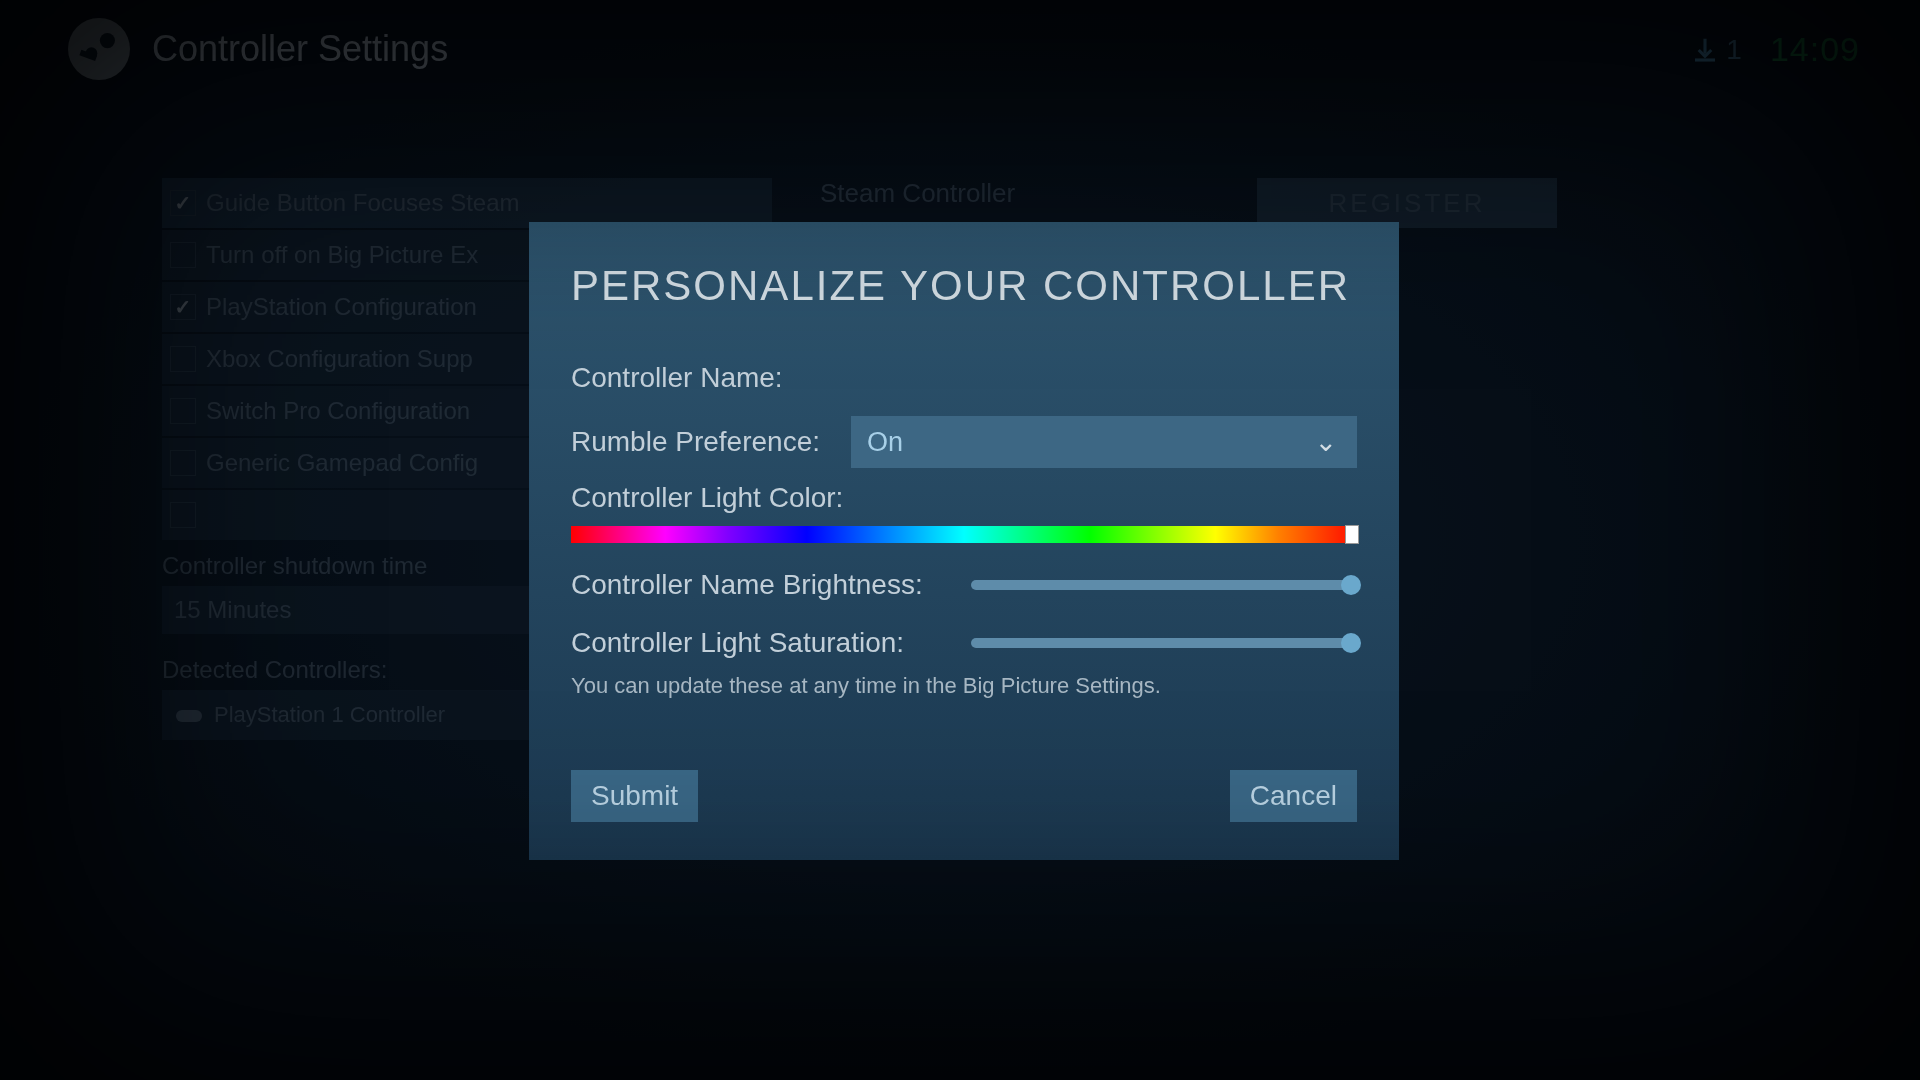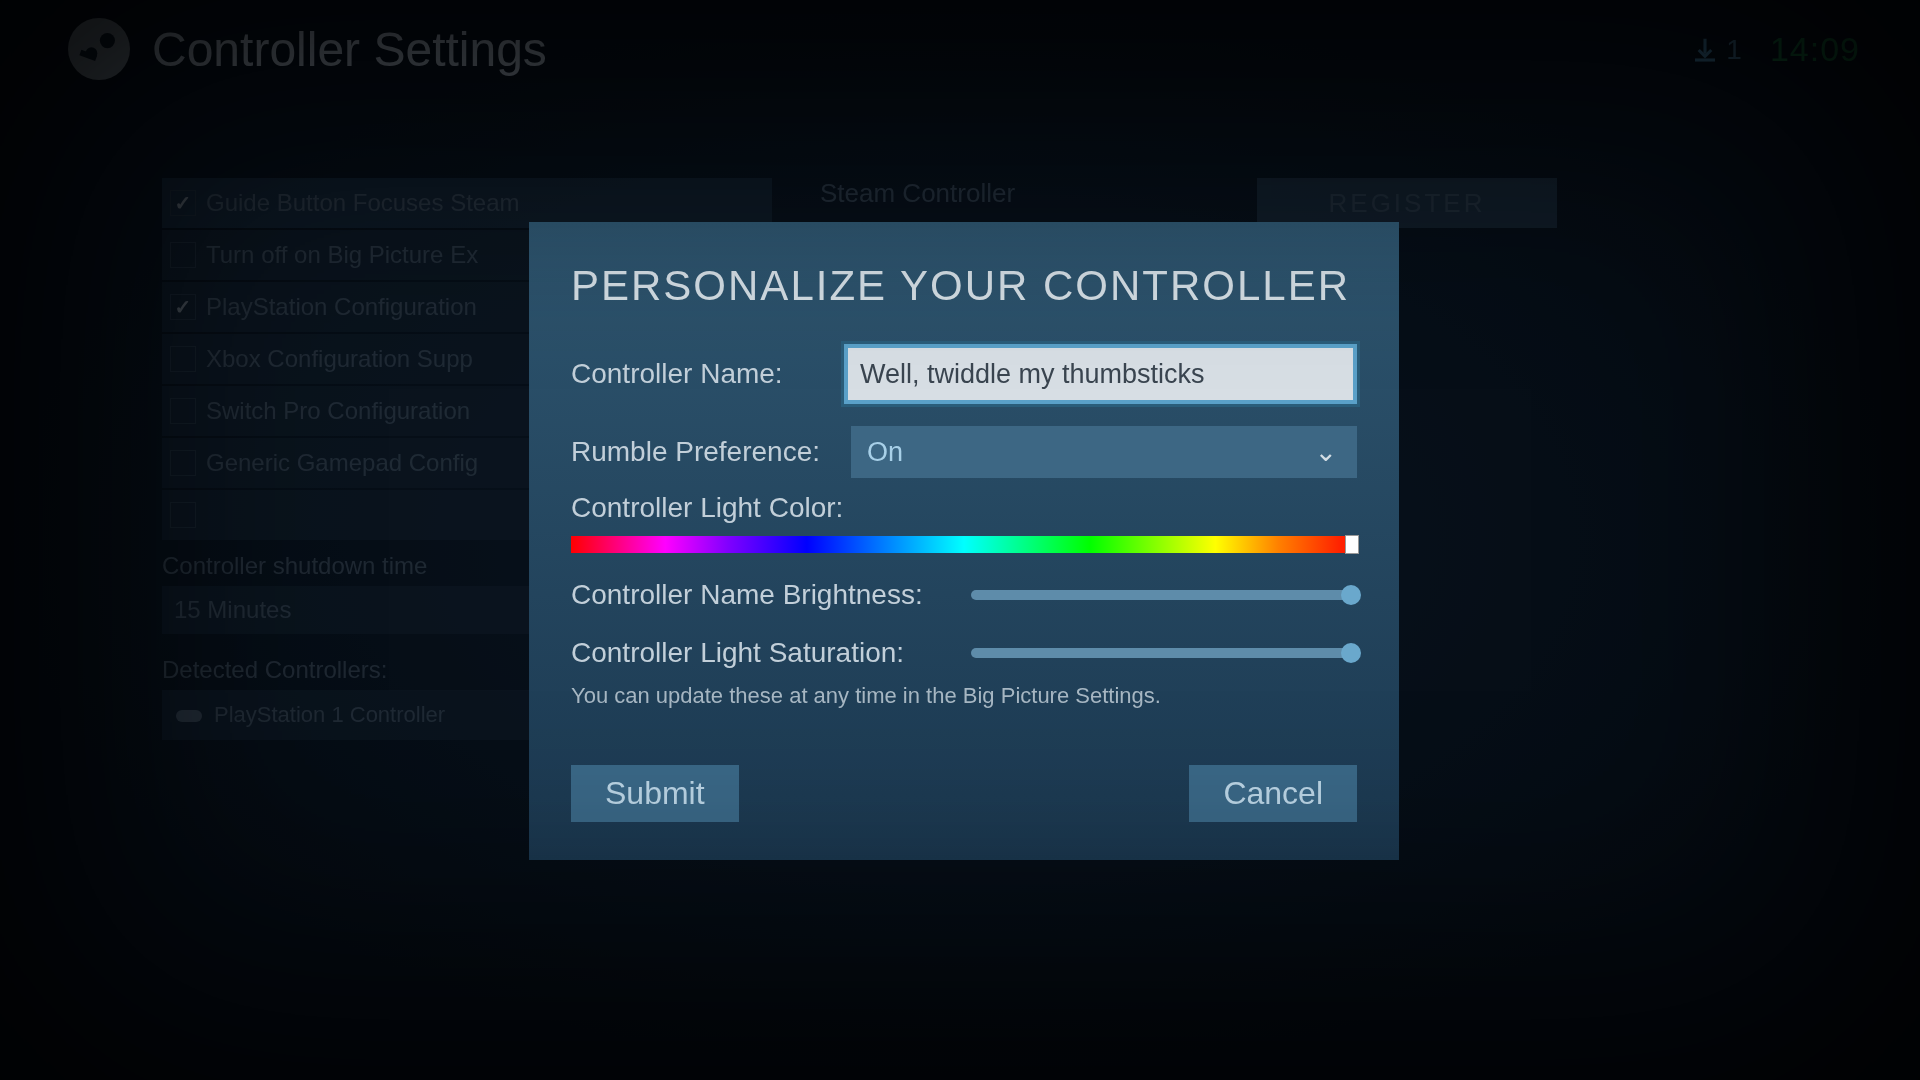--- a/index.html
+++ b/index.html
@@ -16,21 +16,21 @@
     top: 18px; left: 68px;
     display: flex; align-items: center; gap: 22px;
   }
   .steam-logo {
     width: 62px; height: 62px; border-radius: 50%;
     background: #8b949c;
     display: flex; align-items: center; justify-content: center;
   }
   .steam-logo svg { fill: #0e1c28; }
   .header-title {
-    font-size: 48px; font-weight: 400; color: #b8c2cc;
+    font-size: 36px; font-weight: 400; color: #b8c2cc;
   }
 
   .topright {
     position: absolute; top: 30px; right: 60px;
     display: flex; align-items: center; gap: 28px;
   }
   .download-indicator { display: flex; align-items: center; gap: 6px; color: #4a7fa0; font-size: 28px; }
   .clock { color: #15803d; font-size: 34px; letter-spacing: 1px; }
 
   
@@ -96,21 +96,21 @@
     background: linear-gradient(180deg, #2e556f 0%, #1b3850 100%);
     padding: 40px 42px 40px 42px;
     color: #c8d4dd;
   }
   .modal-title {
     font-size: 42px; font-weight: 400; letter-spacing: 2px;
     color: #d3dde4;
   }
   .form-row {
     display: flex; align-items: center;
-    margin-top: 34px;
+    margin-top: 52px;
   }
   .form-row.compact { margin-top: 22px; }
   .form-label { font-size: 28px; color: #c2cfd9; }
   .name-label { width: 273px; }
   .text-input {
     flex: 1;
     height: 60px;
     background: #d7dee4;
     border: 4px solid #5aa0c8;
     outline: 3px solid #2a5d7a;
@@ -170,24 +170,24 @@
     background: #6aa8cc;
   }
   .modal-hint {
     margin-top: 14px; font-size: 22px; color: #a7b7c3;
   }
   .modal-buttons {
     position: absolute; bottom: 38px; left: 42px; right: 42px;
     display: flex; justify-content: space-between;
   }
   .mbtn {
-    padding: 10px 34px;
+    padding: 10px 20px;
     background: #3a6887;
     color: #bcd6e6;
-    font-size: 32px;
+    font-size: 28px;
     border: none;
     cursor: pointer;
   }
 
   
   .vignette { position:absolute; inset:0; pointer-events:none;
     box-shadow: inset 0 0 250px 90px rgba(0,0,0,0.85); }
 </style>
 </head>
 <body>
@@ -261,21 +261,20 @@
 </div>
 <div class="bg-register">REGISTER</div>
 
 <div class="overlay"></div>
 
 <div class="modal">
   <div class="modal-title">PERSONALIZE YOUR CONTROLLER</div>
 
   <div class="form-row">
     <div class="form-label name-label">Controller Name:</div>
-    <input class="text-input" type="text" value="Well, twiddle my thumbsticks" style="">
   </div>
 
   <div class="form-row compact">
     <div class="form-label rumble-label">Rumble Preference:</div>
     <div class="select-box">
       <span>On</span>
       <span class="select-chev">⌄</span>
     </div>
   </div>
 

